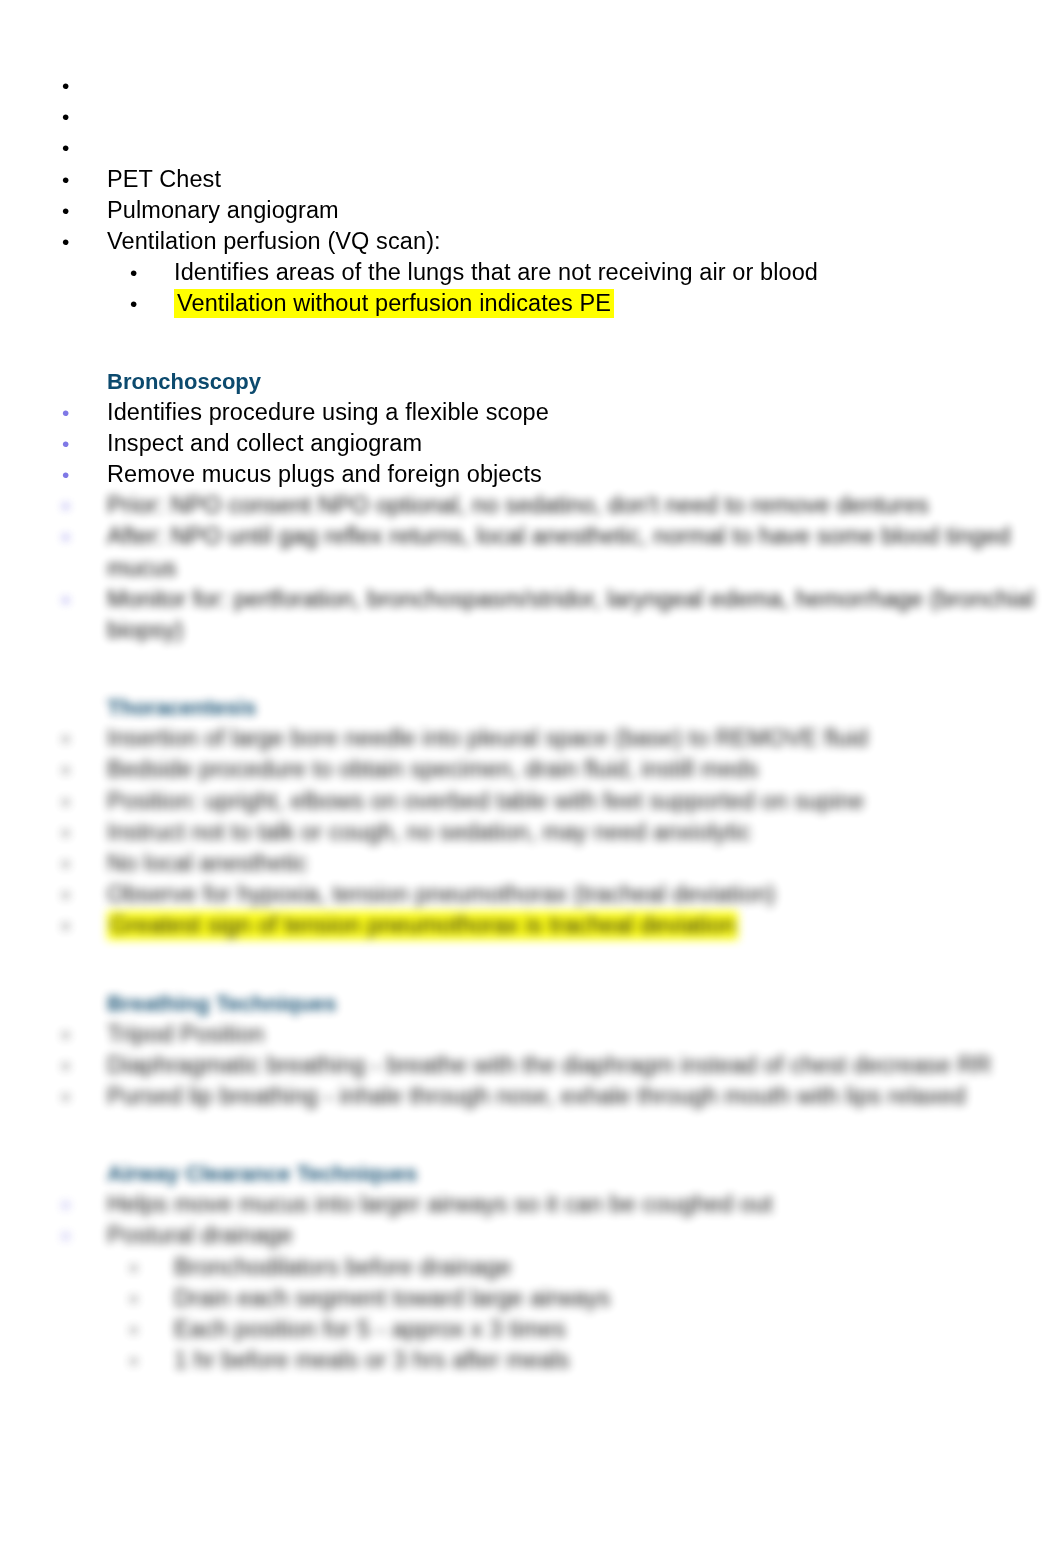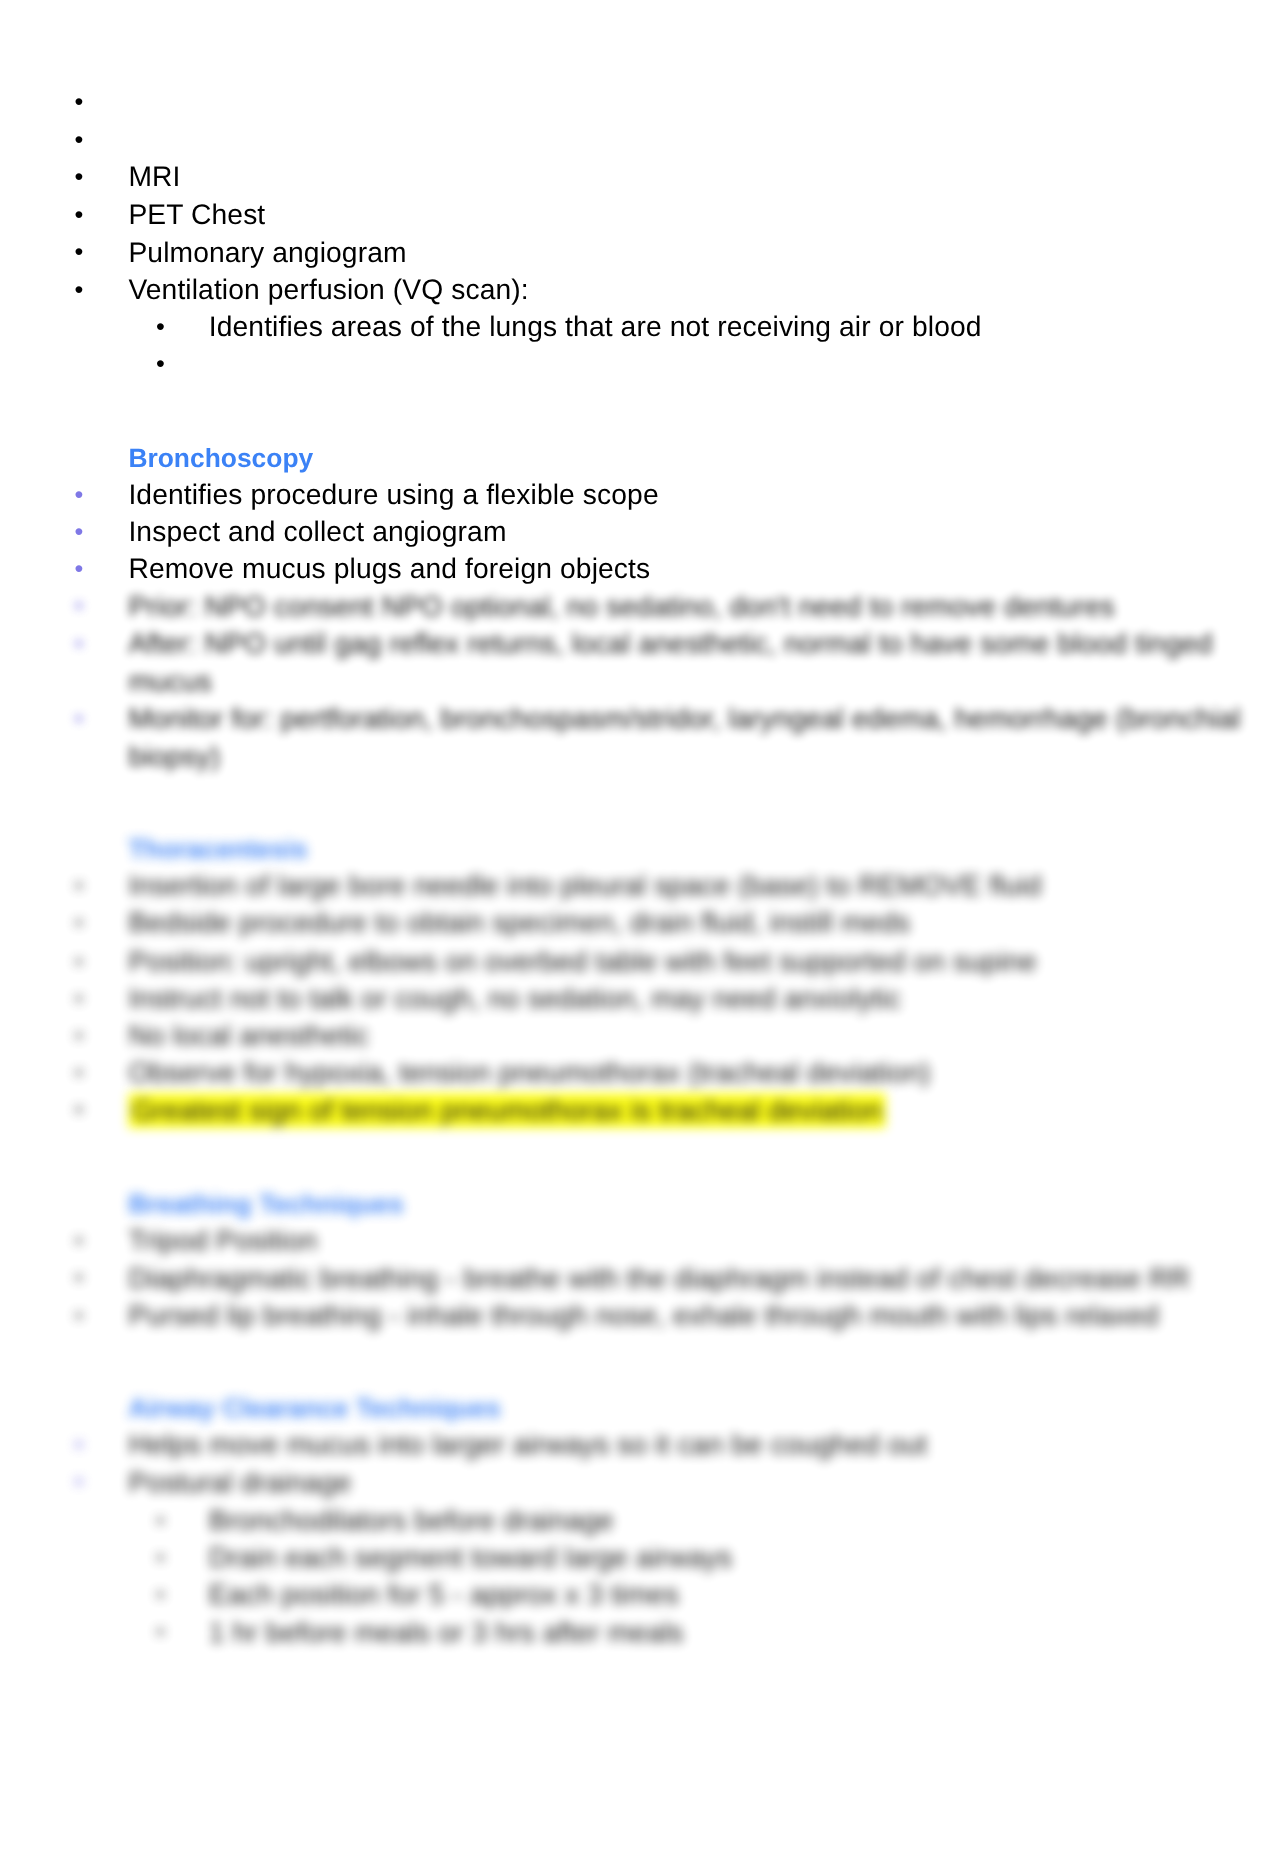--- a/index.html
+++ b/index.html
@@ -64,21 +64,21 @@
   .lvl2 { padding-left: 130px; }
   .lvl2 > .bul { width: 44px; }
 
   
   .heading {
     position: relative;
     margin-left: 107px;
     font-size: 22px;
     line-height: 31px;
     font-weight: bold;
-    color: #3b82f6;
+    color: #0c4a6e;
     display: inline-block;
   }
 
   .hl {
     background: #ffff00;
     box-decoration-break: clone;
     -webkit-box-decoration-break: clone;
     padding: 1px 3px 2px 3px;
   }
 
@@ -109,40 +109,40 @@
 
     <div>
       <div class="line lvl1">
         <span class="bul bul-black">•</span>
       </div>
       <div class="line lvl1">
         <span class="bul bul-black">•</span>
       </div>
       <div class="line lvl1">
         <span class="bul bul-black">•</span>
-        <span class="txt">MRI</span>
       </div>
       <div class="line lvl1">
         <span class="bul bul-black">•</span>
         <span class="txt">PET Chest</span>
       </div>
       <div class="line lvl1">
         <span class="bul bul-black">•</span>
         <span class="txt">Pulmonary angiogram</span>
       </div>
       <div class="line lvl1">
         <span class="bul bul-black">•</span>
         <span class="txt">Ventilation perfusion (VQ scan):</span>
       </div>
       <div class="line lvl2">
         <span class="bul bul-black">•</span>
         <span class="txt">Identifies areas of the lungs that are not receiving air or blood</span>
       </div>
       <div class="line lvl2">
         <span class="bul bul-black">•</span>
+        <span class="txt"><span class="hl">Ventilation without perfusion indicates PE</span></span>
       </div>
     </div>
 
     <div class="sec-gap"></div>
 
     <div>
       <div>
         <span class="heading">Bronchoscopy</span>
       </div>
       <div class="line lvl1">

